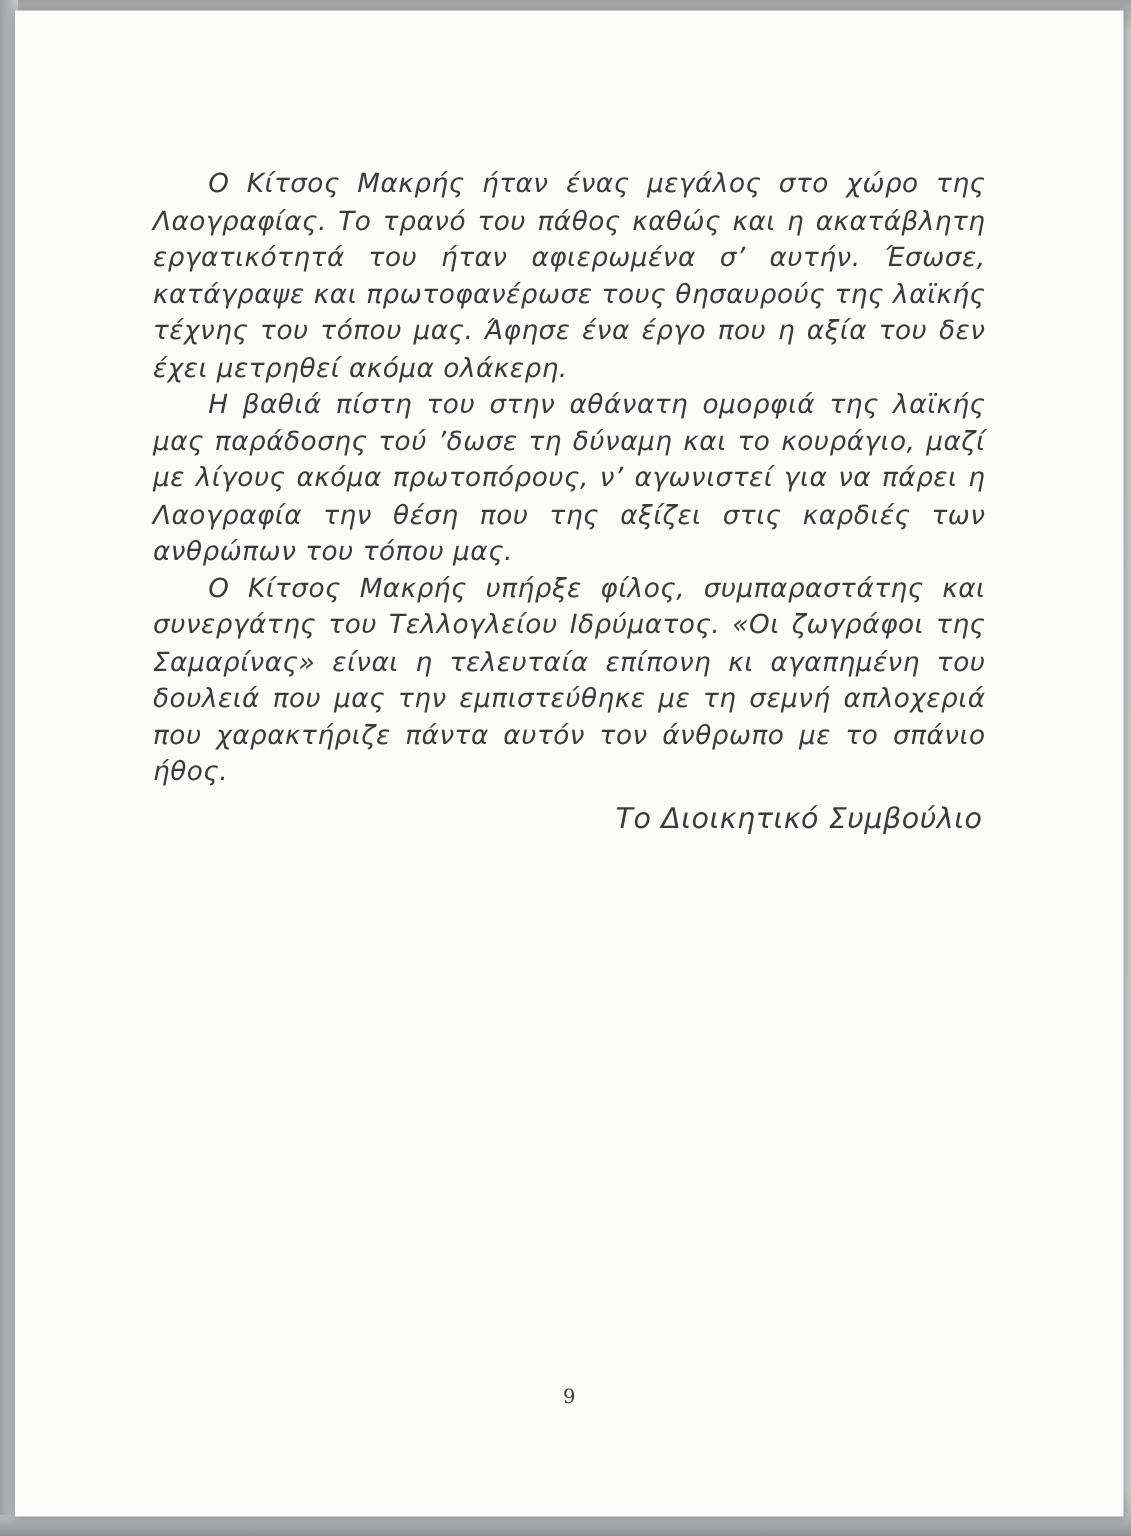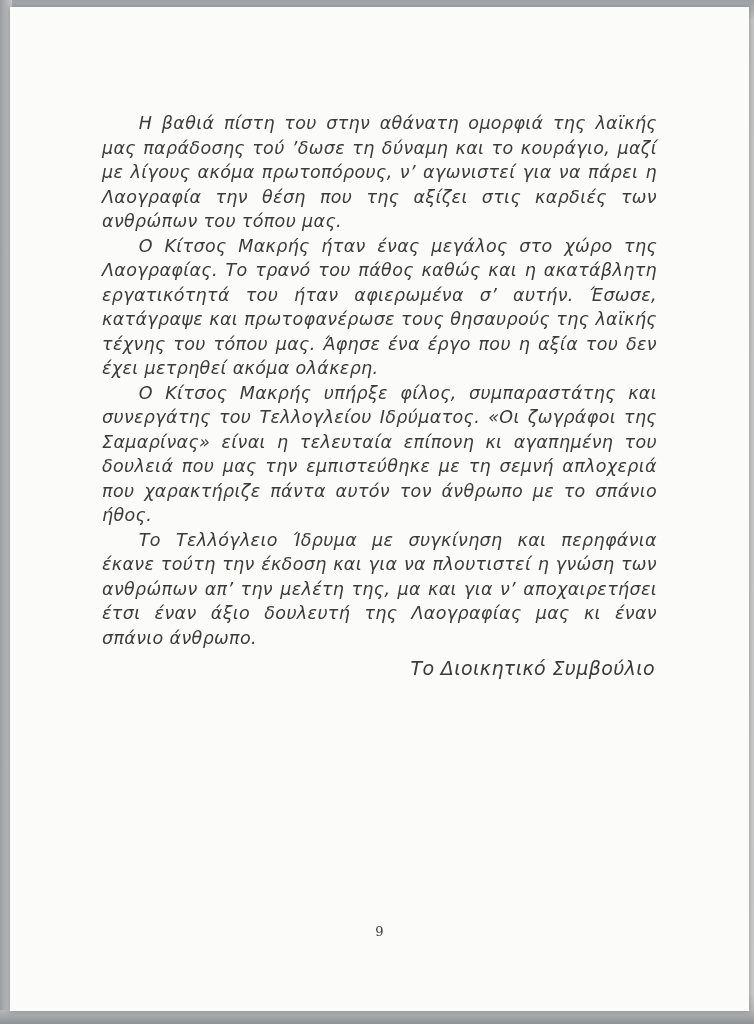--- a/index.html
+++ b/index.html
@@ -77,21 +77,20 @@
     font-style: normal;
     font-family: "DejaVu Serif", serif;
   }
 </style>
 </head>
 <body>
 
 <div class="scan">
   <div class="sheet">
     <div class="text-block">
+      <p>Ο Κίτσος Μακρής ήταν ένας μεγάλος στο χώρο της Λαογραφίας. Το τρανό του πάθος καθώς και η ακατάβλητη εργατικότητά του ήταν αφιερωμένα σ’ αυτήν. Έσωσε, κατάγραψε και πρωτοφανέρωσε τους θησαυρούς της λαϊκής τέχνης του τόπου μας. Άφησε ένα έργο που η αξία του δεν έχει μετρηθεί ακόμα ολάκερη.</p>
       <p>Η βαθιά πίστη του στην αθάνατη ομορφιά της λαϊκής μας παράδοσης τού ’δωσε τη δύναμη και το κουράγιο, μαζί με λίγους ακόμα πρωτοπόρους, ν’ αγωνιστεί για να πάρει η Λαογραφία την θέση που της αξίζει στις καρδιές των ανθρώπων του τόπου μας.</p>
-      <p>Ο Κίτσος Μακρής ήταν ένας μεγάλος στο χώρο της Λαογραφίας. Το τρανό του πάθος καθώς και η ακατάβλητη εργατικότητά του ήταν αφιερωμένα σ’ αυτήν. Έσωσε, κατάγραψε και πρωτοφανέρωσε τους θησαυρούς της λαϊκής τέχνης του τόπου μας. Άφησε ένα έργο που η αξία του δεν έχει μετρηθεί ακόμα ολάκερη.</p>
       <p>Ο Κίτσος Μακρής υπήρξε φίλος, συμπαραστάτης και συνεργάτης του Τελλογλείου Ιδρύματος. «Οι ζωγράφοι της Σαμαρίνας» είναι η τελευταία επίπονη κι αγαπημένη του δουλειά που μας την εμπιστεύθηκε με τη σεμνή απλοχεριά που χαρακτήριζε πάντα αυτόν τον άνθρωπο με το σπάνιο ήθος.</p>
-      <p>Το Τελλόγλειο Ίδρυμα με συγκίνηση και περηφάνια έκανε τούτη την έκδοση και για να πλουτιστεί η γνώση των ανθρώπων απ’ την μελέτη της, μα και για ν’ αποχαιρετήσει έτσι έναν άξιο δουλευτή της Λαογραφίας μας κι έναν σπάνιο άνθρωπο.</p>
       <div class="signature">Το Διοικητικό Συμβούλιο</div>
     </div>
     <div class="page-number">9</div>
   </div>
 </div>
 
 </body></html>

